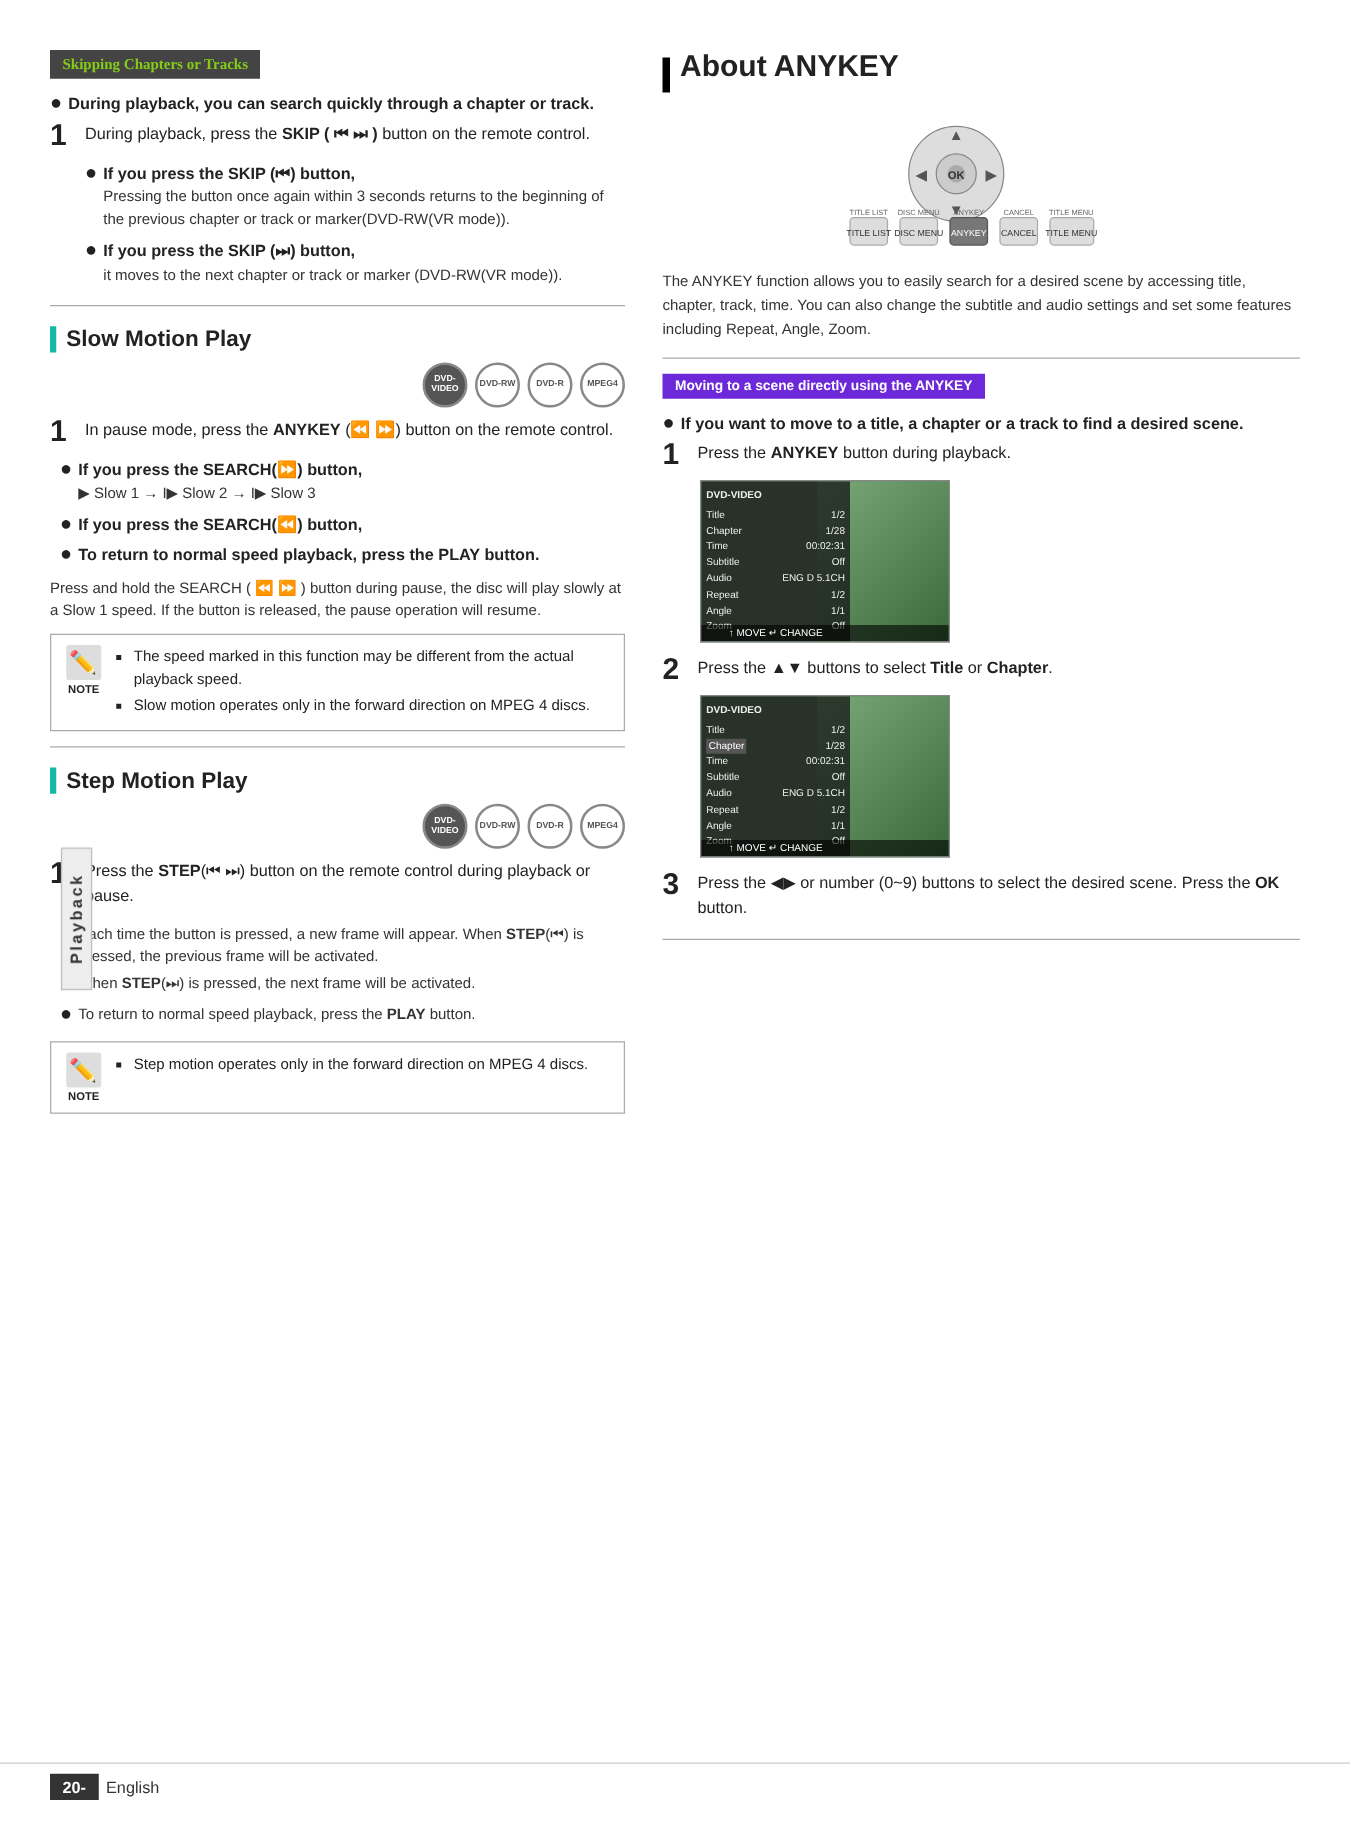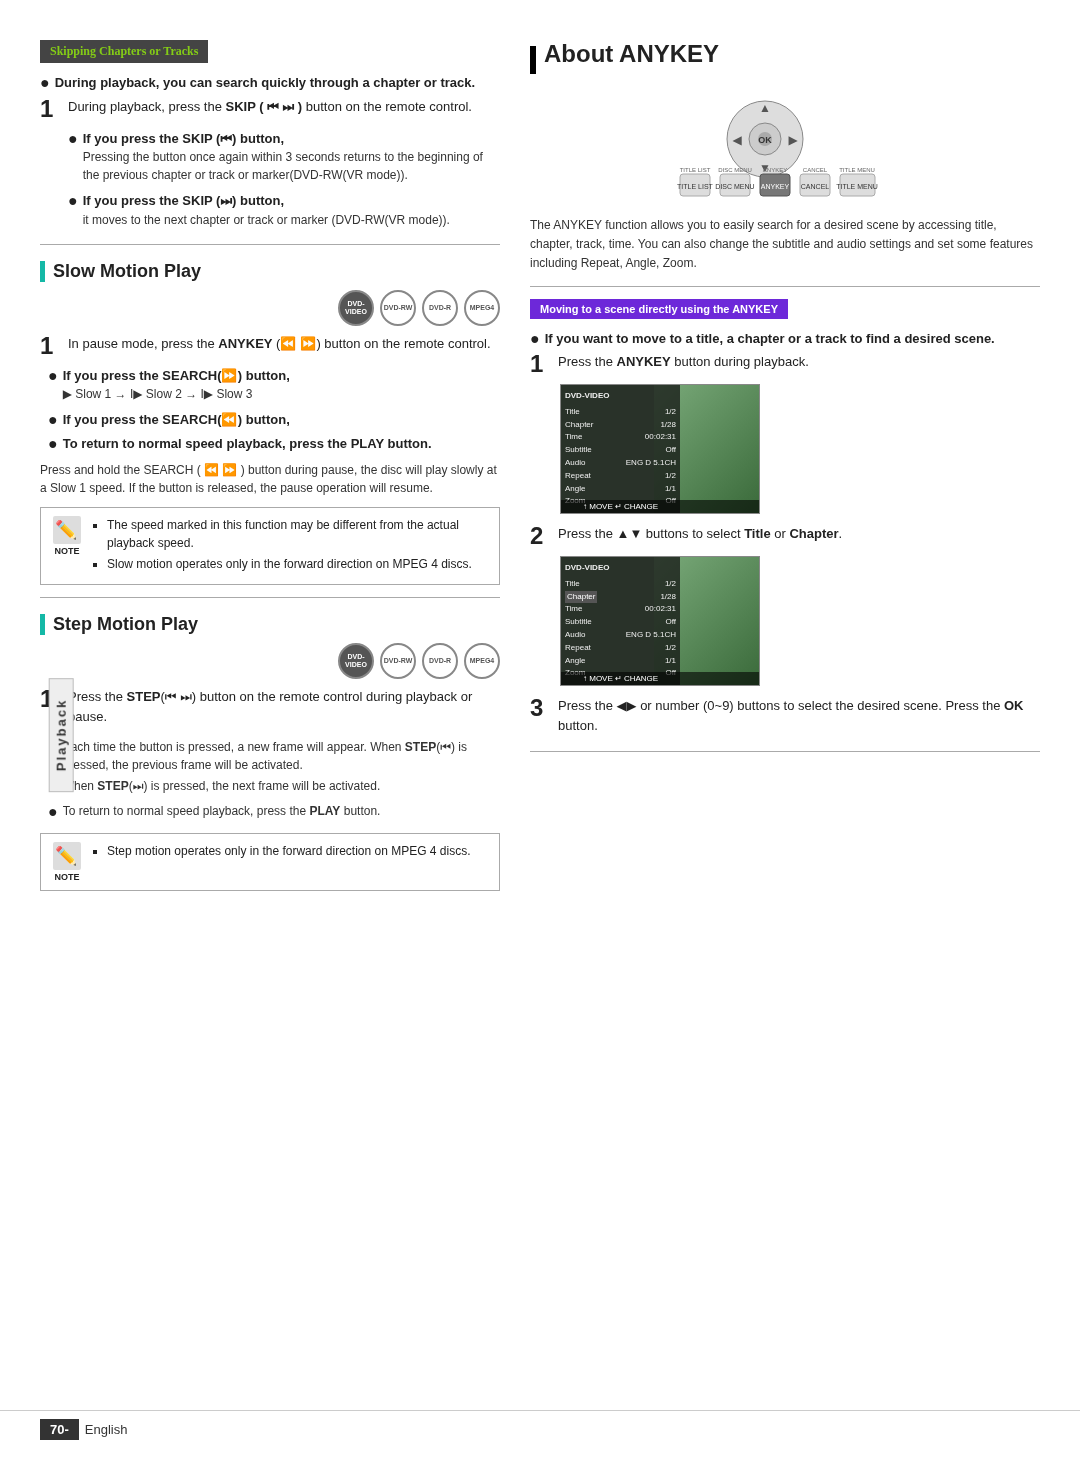--- a/index.html
+++ b/index.html
@@ -643,18 +643,18 @@
       </div>
 
       <hr class="divider">
 
     </div>
 
   </div>
 
   <div class="page-footer">
     <span class="page-num-badge">
-      <span>70</span>-
+      <span>20</span>-
     </span>
     <span class="footer-text">English</span>
   </div>
 
 </div>
 
 </body></html>

